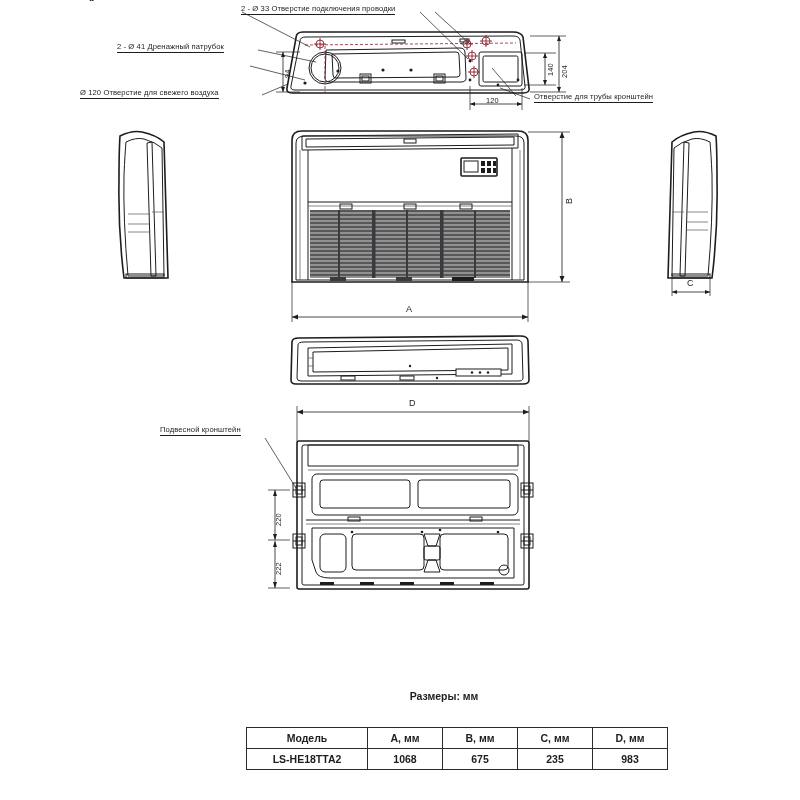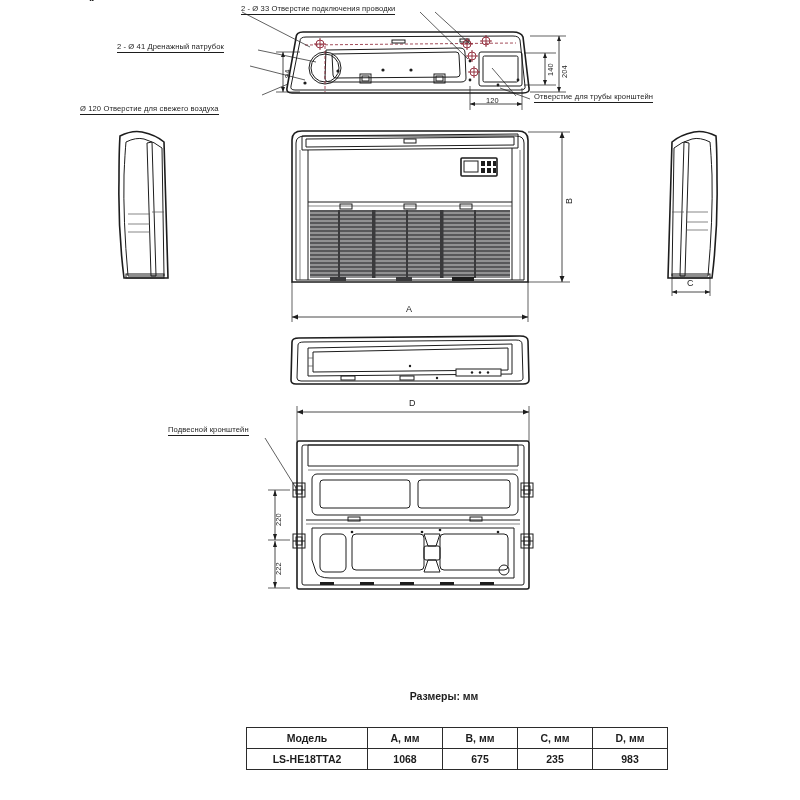--- a/index.html
+++ b/index.html
@@ -357,25 +357,25 @@
       <line class="dimline" x1="275" y1="541" x2="275" y2="588"></line>
       <path d="M275,541 l-2,6 l4,0 Z" fill="#1d1d1d"></path>
       <path d="M275,588 l-2,-6 l4,0 Z" fill="#1d1d1d"></path>
     </g>
   </svg>
 
   <div class="lbl u" style="left:241px;top:4px;">2 - Ø 33 Отверстие подключения проводки</div>
 
   <div class="lbl u" style="left:117px;top:42px;">2 - Ø 41 Дренажный патрубок</div>
 
-  <div class="lbl u" style="left:80px;top:104px;">Ø 120 Отверстие для свежего воздуха</div>
+  <div class="lbl u" style="left:80px;top:88px;">Ø 120 Отверстие для свежего воздуха</div>
 
   <div class="lbl u" style="left:534px;top:92px;">Отверстие для трубы кронштейн</div>
 
-  <div class="lbl u" style="left:168px;top:425px;">Подвесной кронштейн</div>
+  <div class="lbl u" style="left:160px;top:425px;">Подвесной кронштейн</div>
 
   <div class="dim rot" style="left:283px;top:78px;">94</div>
 
   <div class="dim rot" style="left:546px;top:76px;">140</div>
 
   <div class="dim rot" style="left:560px;top:78px;">204</div>
 
   <div class="dim" style="left:486px;top:96px;">120</div>
 
   <div class="dim dimbig" style="left:406px;top:304px;">A</div>

